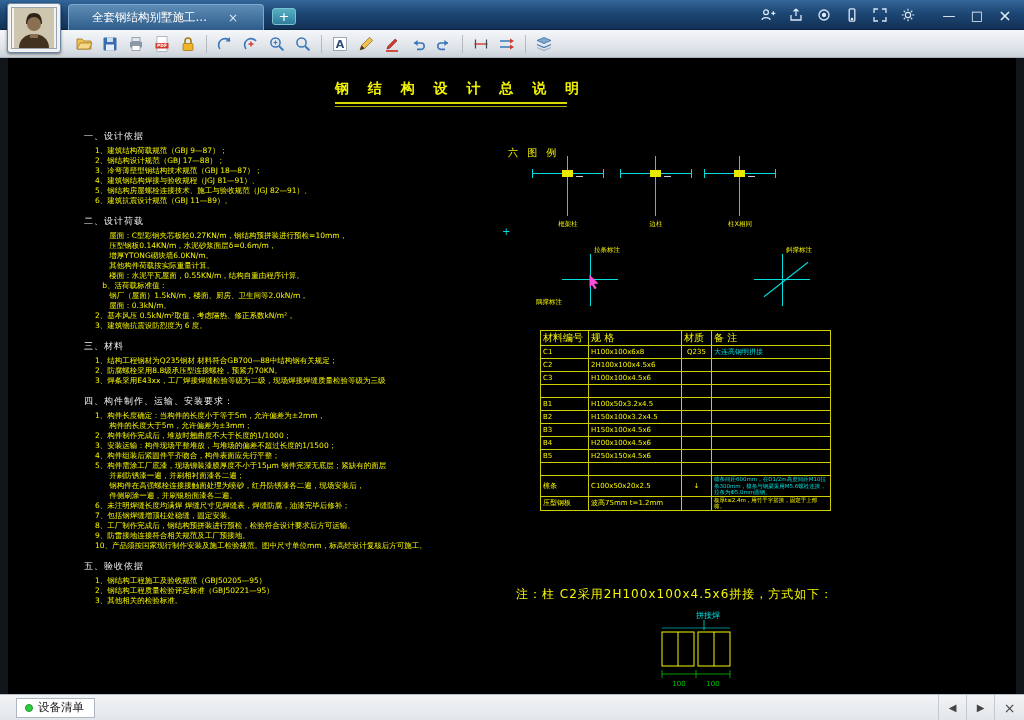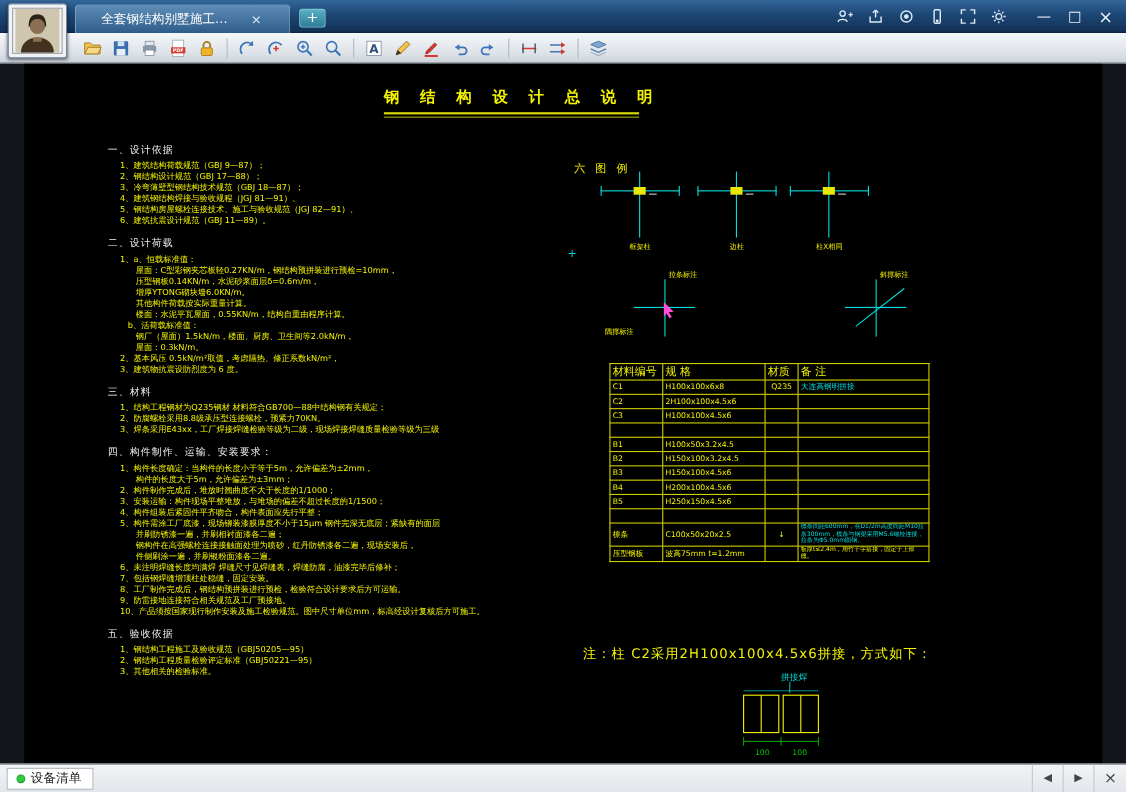--- a/index.html
+++ b/index.html
@@ -29,21 +29,21 @@
   .win-btn{width:26px;height:22px;color:#e8f1fa;font-size:13px;display:flex;align-items:center;justify-content:center}
 
   
   .toolbar{height:28px;background:linear-gradient(180deg,#f5f7f9,#dde2e8 70%,#ccd2d9);
     border-bottom:1px solid #aab2bb;display:flex;align-items:center;padding-left:72px;gap:2px}
   .tbtn{width:24px;height:24px;border:none;background:transparent;display:flex;align-items:center;justify-content:center}
   .tbtn svg{width:18px;height:18px}
   .sep{width:1px;height:18px;background:#b3bac2;margin:0 4px}
 
   
-  .canvas-wrap{flex:1;background:#121519;padding:0 22px;min-height:0}
+  .canvas-wrap{flex:1;background:#121519;padding:0 8px;min-height:0}
   .canvas{position:relative;width:100%;height:100%;background:#000;overflow:hidden}
 
   .cad-title{position:absolute;left:327px;top:22px;width:232px;text-align:center;
     color:#f5f500;font-size:14px;font-weight:bold;letter-spacing:7px;white-space:nowrap}
   .cad-title .ul1{height:2px;background:#d8d800;margin-top:4px}
   .cad-title .ul2{height:1px;background:#a8a800;margin-top:2px}
 
   .sections{position:absolute;left:76px;top:72px;width:436px}
   .sec-heading{font-size:9px;color:#f0f0f0;margin:9px 0 3px;letter-spacing:1px}
   .section:first-of-type .sec-heading{margin-top:0}
@@ -86,21 +86,21 @@
   .mat-table .c-mat{text-align:center}
   .cyan{color:#00dede !important}
   .small-note{font-size:5.5px !important;line-height:6.5px;white-space:normal}
 
   .splice-note{position:absolute;left:508px;top:528px;font-size:12px;color:#f5f500;letter-spacing:1px}
   .splice-svg{position:absolute;left:630px;top:550px}
 
   
   .statusbar{height:26px;background:linear-gradient(180deg,#f2f4f6,#e2e6ea);border-top:1px solid #b7bec6;
     display:flex;align-items:center;position:relative}
-  .dev-box{margin-left:6px;height:20px;background:#fff;border:1px solid #aeb6bf;display:flex;align-items:center;
+  .dev-box{margin-left:16px;height:20px;background:#fff;border:1px solid #aeb6bf;display:flex;align-items:center;
     gap:5px;padding:0 10px 0 8px}
   .dev-dot{width:8px;height:8px;border-radius:50%;background:#2ecc40;border:1px solid #1f9a2e}
   .dev-label{font-size:11.5px;color:#222}
   .sb-right{position:absolute;right:0;top:0;height:100%;display:flex;align-items:stretch}
   .sb-btn{width:28px;display:flex;align-items:center;justify-content:center;font-size:10px;color:#444;
     border-left:1px solid #c3c9d0}
   .sb-btn.close{font-size:14px;width:30px}
 </style>
 </head>
 <body>
@@ -308,21 +308,20 @@
                 <div class="line">5、钢结构房屋螺栓连接技术、施工与验收规范（JGJ 82—91）、</div>
 
                 <div class="line">6、建筑抗震设计规范（GBJ 11—89）。</div>
               </div>
           </div>
 
           <div class="section">
             <div class="sec-heading">二、设计荷载</div>
             <div class="sec-lines">
 
-                <div class="line">1、a、恒载标准值：</div>
 
                 <div class="line">      屋面：C型彩钢夹芯板轻0.27KN/m，钢结构预拼装进行预检=10mm，</div>
 
                 <div class="line">      压型钢板0.14KN/m，水泥砂浆面层δ=0.6m/m，</div>
 
                 <div class="line">      增厚YTONG砌块墙6.0KN/m。</div>
 
                 <div class="line">      其他构件荷载按实际重量计算。</div>
 
                 <div class="line">      楼面：水泥平瓦屋面，0.55KN/m，结构自重由程序计算。</div>

